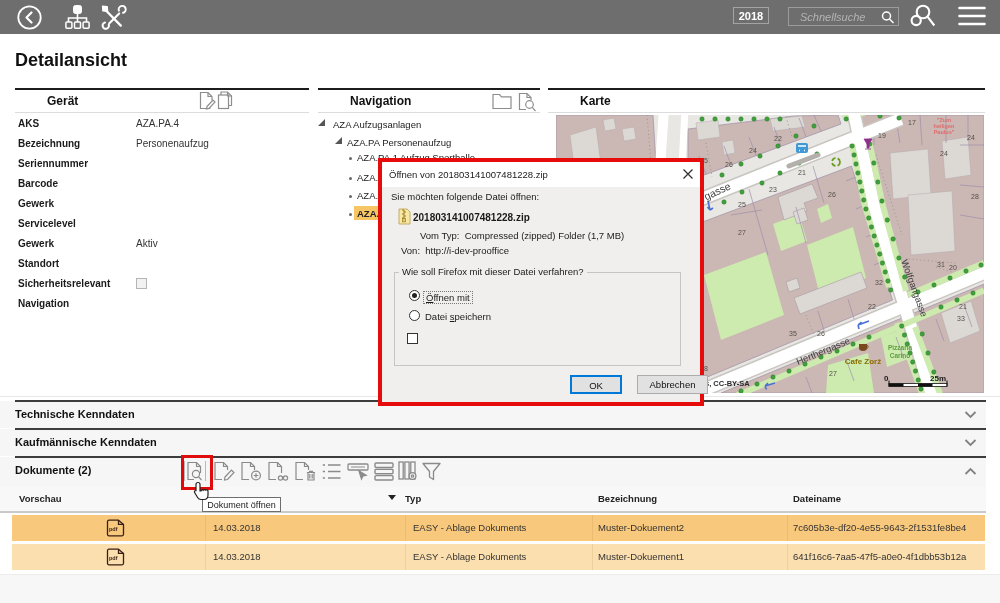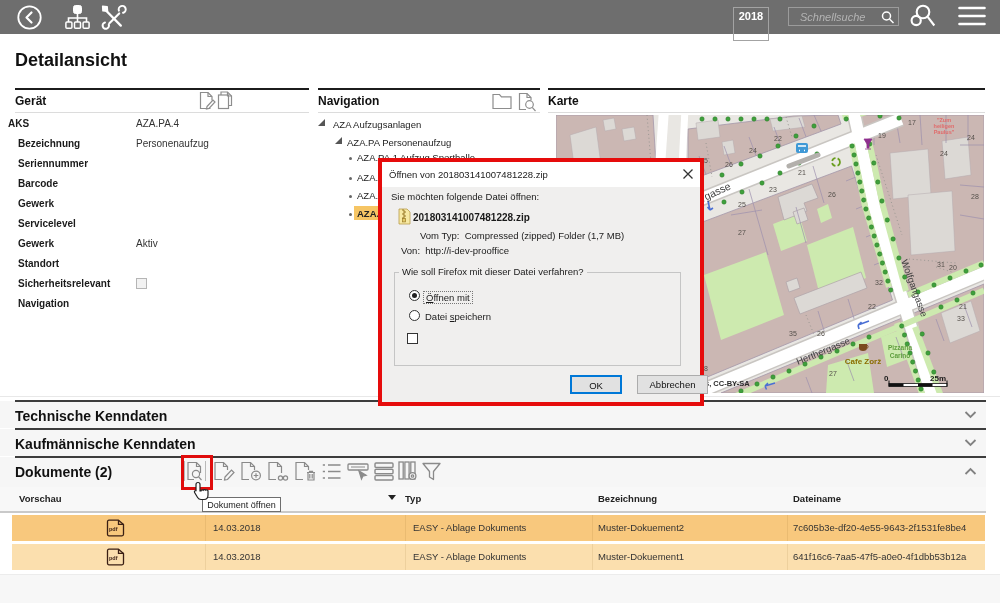--- a/index.html
+++ b/index.html
@@ -2,42 +2,42 @@
 <html lang="de"><head>
 <meta charset="utf-8">
 <title>Detailansicht</title>
 <style>
   * { margin:0; padding:0; box-sizing:border-box; }
   html,body { width:1000px; height:603px; overflow:hidden; background:#fff;
     font-family:"Liberation Sans", sans-serif; }
   .abs { position:absolute; }
   
   #topbar { position:absolute; left:0; top:0; width:1000px; height:34px; background:#6e6e6e; }
-  #yearbox { position:absolute; left:733px; top:7px; width:36px; height:34px;
+  #yearbox { position:absolute; left:733px; top:7px; width:36px; height:17px;
     border:1px solid #a3a3a3; color:#fff; font-size:11px; font-weight:bold;
     text-align:center; line-height:17px; }
   #searchbox { position:absolute; left:788px; top:7px; width:111px; height:19px;
     border:1px solid #9b9b9b; }
   #searchbox span { position:absolute; left:11px; top:3px; font-size:11px; font-style:italic; color:#b4b4b4; }
   
   #pagetitle { position:absolute; left:15px; top:50px; font-size:18px; font-weight:bold; color:#111; }
   
   .panel-top { position:absolute; height:2px; background:#1c1c1c; margin-top:1px; }
-  .panel-title { position:absolute; font-size:12px; font-weight:bold; color:#111; }
+  .panel-title { position:absolute; font-size:12px; font-weight:bold; color:#111;margin-left:32px; }
   .panel-sub { position:absolute; height:1px; background:#dcdcdc; }
   .fldlabel { position:absolute; font-size:10px; font-weight:bold; color:#1a1a1a; }
   .fldval { position:absolute; font-size:10px; color:#333; }
   
   .treetxt { position:absolute; font-size:9.5px; color:#222; white-space:nowrap; }
   .treetri { position:absolute; width:0; height:0; border-left:7px solid transparent; border-bottom:7px solid #555; }
   .treedot { position:absolute; width:3px; height:3px; background:#666; border-radius:50%; }
   
   .secband { position:absolute; left:0; width:986px; background:#f6f6f6; }
   .secline { position:absolute; left:15px; width:971px; height:2px; background:#3d3d3d; }
-  .sectitle { position:absolute; left:15px; font-size:14px; font-weight:bold; color:#111; }
+  .sectitle { position:absolute; left:15px; font-size:11px; font-weight:bold; color:#111; }
   .chev { position:absolute; left:964px; width:13px; height:13px; }
   
   .th { position:absolute; font-size:9.5px; font-weight:bold; color:#222; }
   .td { position:absolute; font-size:9.5px; color:#333; }
   .row { position:absolute; left:12px; width:973px; height:26px; }
   .colsep { position:absolute; width:1px; height:26px; background:rgba(120,80,10,0.10); }
   
   #dlg { position:absolute; left:378px; top:158px; width:326px; height:248px;
     border:4px solid #e60c0c; background:#f0efee; }
   #dlg .t { position:absolute; font-size:9.5px; color:#1a1a1a; white-space:nowrap; }
@@ -102,21 +102,21 @@
   <path d="M9 1.5 V5.5 H13"></path>
   <path d="M8 15.5 L14 9 L16 11 L10 17.5 L7.5 18 Z"></path>
 </svg>
 <svg class="abs" style="left:217px;top:91px" width="16" height="19" viewBox="0 0 16 19" fill="none" stroke="#8d8d8d" stroke-width="1.2">
   <path d="M4 4 V1 H10.5 L14.5 5 V14.5 H11.5"></path>
   <path d="M10.5 1 V5 H14.5"></path>
   <rect x="1.5" y="4" width="10" height="13.5"></rect>
 </svg>
 <div class="panel-sub" style="left:15px;top:112px;width:294px"></div>
 
-<div class="fldlabel" style="left:8px;top:118px">AKS</div>
+<div class="fldlabel" style="left:18px;top:118px">AKS</div>
 <div class="fldval" style="left:136px;top:118px">AZA.PA.4</div>
 <div class="fldlabel" style="left:18px;top:138px">Bezeichnung</div>
 <div class="fldval" style="left:136px;top:138px">Personenaufzug</div>
 <div class="fldlabel" style="left:18px;top:158px">Seriennummer</div>
 <div class="fldlabel" style="left:18px;top:178px">Barcode</div>
 <div class="fldlabel" style="left:18px;top:198px">Gewerk</div>
 <div class="fldlabel" style="left:18px;top:218px">Servicelevel</div>
 <div class="fldlabel" style="left:18px;top:238px">Gewerk</div>
 <div class="fldval" style="left:136px;top:238px">Aktiv</div>
 <div class="fldlabel" style="left:18px;top:258px">Standort</div>

